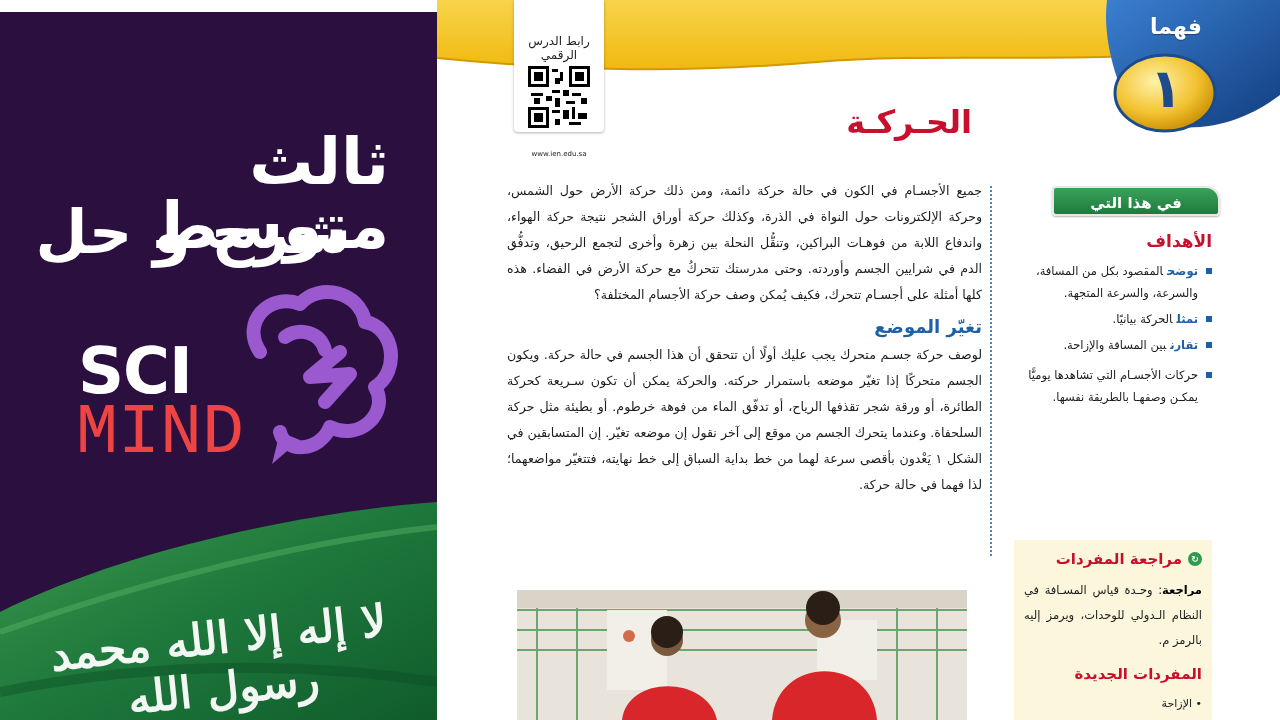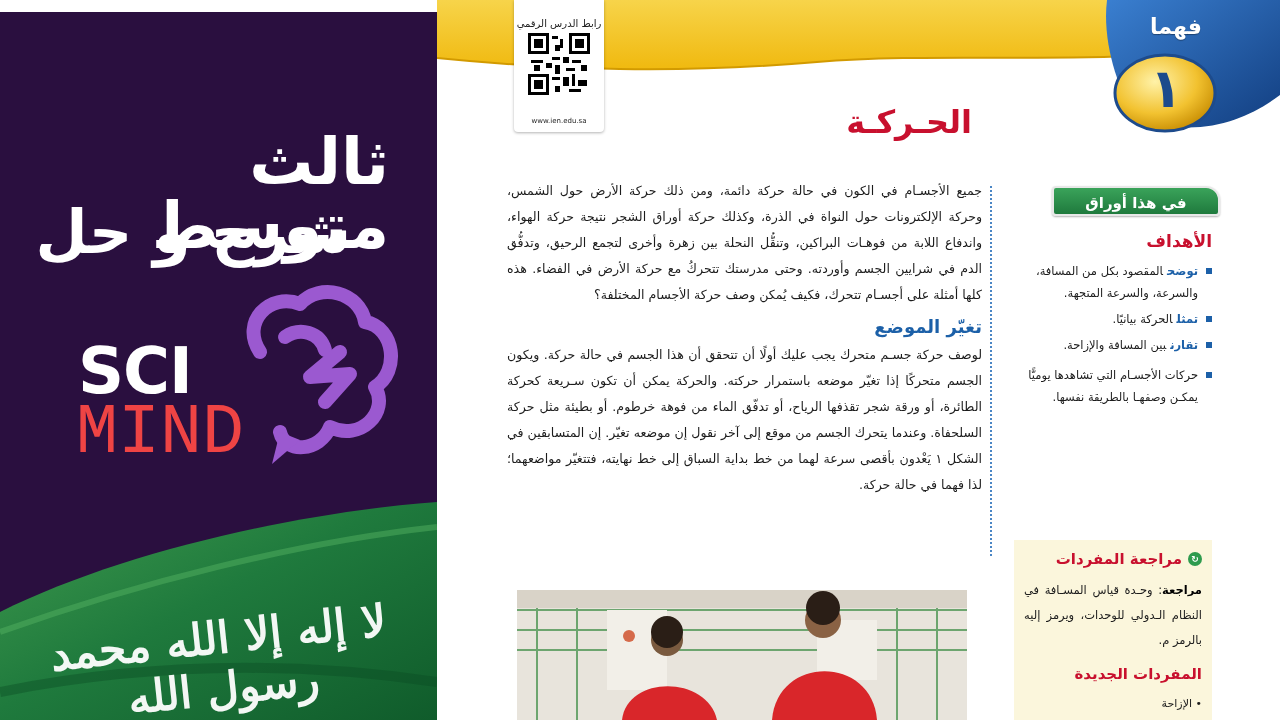--- a/index.html
+++ b/index.html
@@ -40,21 +40,21 @@
 
   
   .page { position: absolute; left: 437px; top: 0; width: 843px; height: 720px; background: #ffffff; overflow: hidden; }
   .banner { position: absolute; left: 0; top: 0; width: 843px; height: 110px; }
 
   .qr-card {
     position: absolute; left: 77px; top: 0; width: 90px; height: 132px;
     background: #ffffff; border-radius: 0 0 4px 4px; box-shadow: 0 1px 3px rgba(0,0,0,0.3);
     text-align: center;
   }
-  .qr-label { display: block; font-size: 10px; color: #222; margin-top: 18px; direction: rtl; }
+  .qr-label { display: block; font-size: 12px; color: #222; margin-top: 34px; direction: rtl; }
   .qr-code { display: block; margin: 4px auto 0; width: 62px; height: 62px; }
   .qr-url { display: block; font-size: 7px; color: #222; margin-top: 22px; }
 
   .lesson-badge { position: absolute; left: 640px; top: 0; width: 203px; height: 150px; }
   .lesson-word {
     position: absolute; right: 78px; top: 14px; color: #ffffff; font-size: 22px;
     font-weight: bold; direction: rtl; text-shadow: 0 1px 1px rgba(0,0,0,0.35);
   }
   .lesson-num {
     position: absolute; left: 48px; top: 62px; width: 82px; text-align: center;
@@ -228,21 +228,21 @@
 
   <div class="main-col">
     <p>جميع الأجسـام في الكون في حالة حركة دائمة، ومن ذلك حركة الأرض حول الشمس، وحركة الإلكترونات حول النواة في الذرة، وكذلك حركة أوراق الشجر نتيجة حركة الهواء، واندفاع اللابة من فوهـات البراكين، وتنقُّل النحلة بين زهرة وأخرى لتجمع الرحيق، وتدفُّق الدم في شرايين الجسم وأوردته. وحتى مدرستك تتحركُ مع حركة الأرض في الفضاء. هذه كلها أمثلة على أجسـام تتحرك، فكيف يُمكن وصف حركة الأجسام المختلفة؟</p>
     <div class="section-heading">تغيّر الموضع</div>
     <p>لوصف حركة جسـم متحرك يجب عليك أولًا أن تتحقق أن هذا الجسم في حالة حركة. ويكون الجسم متحركًا إذا تغيّر موضعه باستمرار حركته. والحركة يمكن أن تكون سـريعة كحركة الطائرة، أو ورقة شجر تقذفها الرياح، أو تدفّق الماء من فوهة خرطوم. أو بطيئة مثل حركة السلحفاة. وعندما يتحرك الجسم من موقع إلى آخر نقول إن موضعه تغيّر. إن المتسابقين في الشكل ١ يَعْدون بأقصى سرعة لهما من خط بداية السباق إلى خط نهايته، فتتغيّر مواضعهما؛ لذا فهما في حالة حركة.</p>
   </div>
 
   <div class="col-divider"></div>
 
   <div class="side-col">
-    <div class="in-lesson-tab">في هذا أوراق</div>
+    <div class="in-lesson-tab">في هذا التي</div>
 
     <div class="side-heading">الأهداف</div>
     <ul class="side-list">
       <li>
         <span class="bullet"></span>
         <span class="verb">توضح</span><span>المقصود بكل من المسافة، والسرعة، والسرعة المتجهة.</span>
       </li>
       <li>
         <span class="bullet"></span>
         <span class="verb">تمثل</span><span>الحركة بيانيًا.</span>

